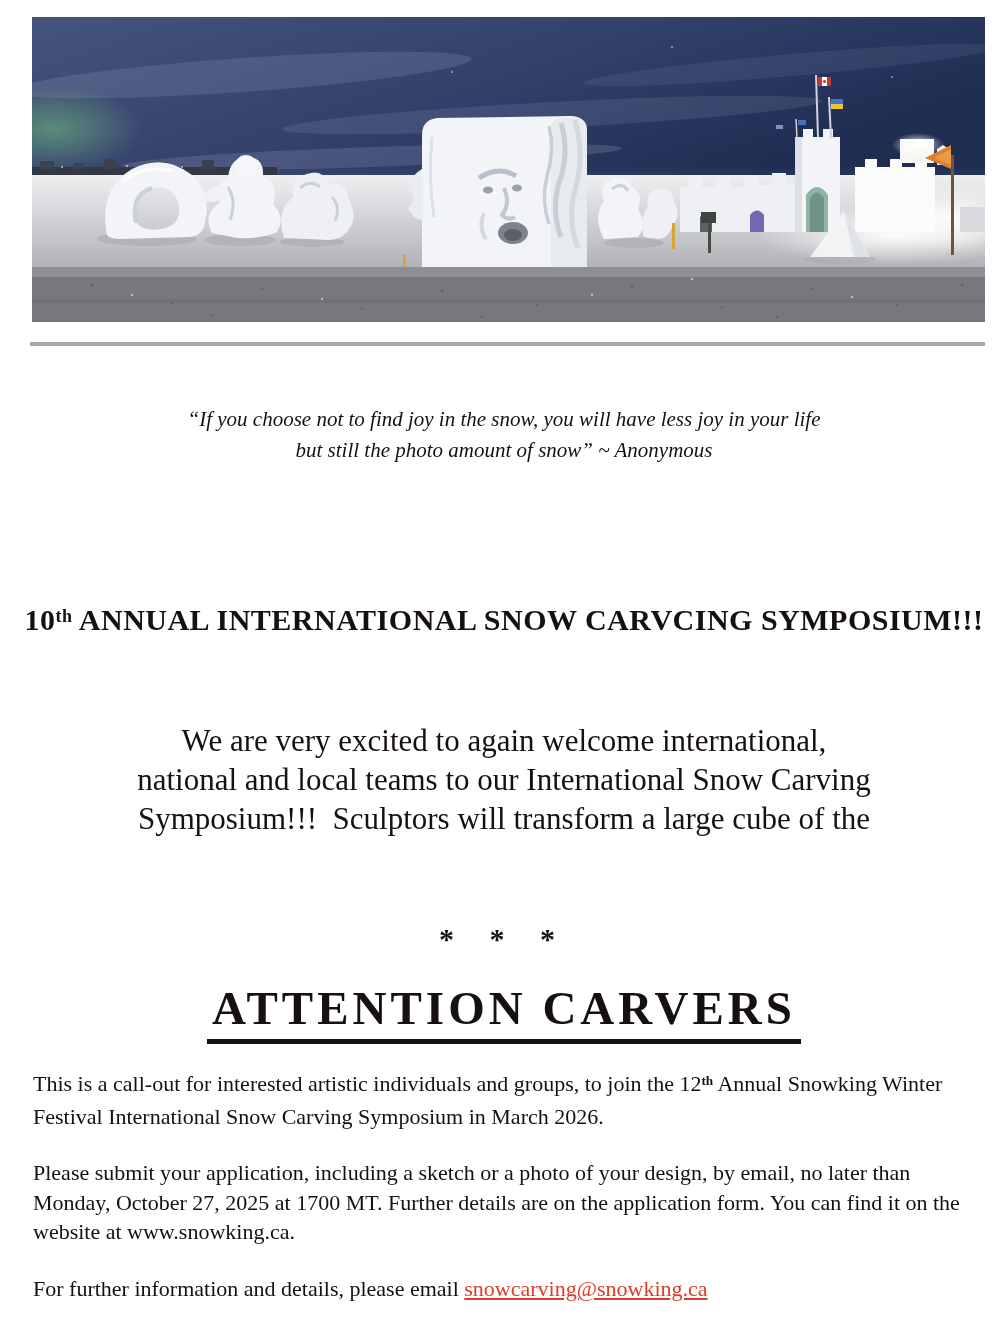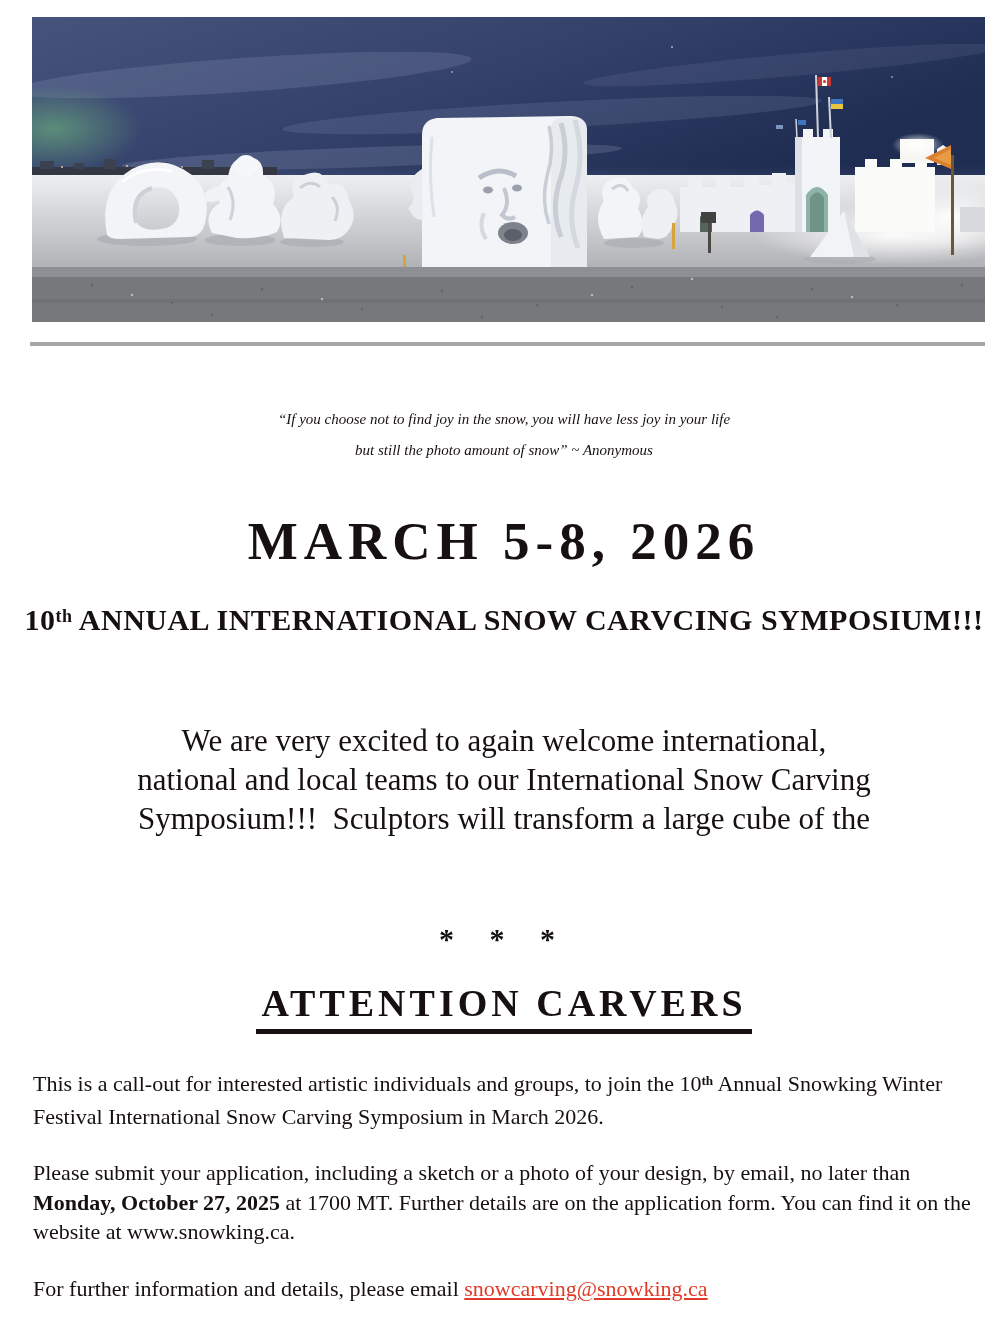--- a/index.html
+++ b/index.html
@@ -10,36 +10,36 @@
     --flag-red:#c23a32; --flag-blue:#3f74c0; --flag-yellow:#e8c53e; --flag-orange:#d9812f;
     --ink:#171010;
   }
   html,body{margin:0;padding:0;background:#ffffff;}
   .page{position:relative;width:1008px;height:1330px;background:#fff;overflow:hidden;
         font-family:"Liberation Serif","DejaVu Serif",serif;color:var(--ink);}
   .photo{position:absolute;left:32px;top:17px;width:953px;height:305px;overflow:hidden;}
   .photo svg{display:block;width:100%;height:100%;}
   .divider{position:absolute;left:30px;top:342px;width:955px;height:4px;background:var(--divider);}
   .quote{position:absolute;left:0;top:404px;width:100%;text-align:center;
-         font-style:italic;font-size:15px;line-height:31px;}
+         font-style:italic;font-size:21px;line-height:31px;}
   .date-heading{position:absolute;left:0;top:511px;width:100%;text-align:center;
          font-weight:bold;font-size:53px;line-height:60px;letter-spacing:6px;}
   .subheading{position:absolute;left:0;top:599px;width:100%;text-align:center;
          font-weight:bold;font-size:30px;line-height:42px;letter-spacing:0.5px;}
   .intro{position:absolute;left:0;top:721px;width:100%;text-align:center;
          font-size:31px;line-height:39px;}
   .intro div{white-space:pre-wrap;}
   .stars{position:absolute;left:0;top:922px;width:100%;text-align:center;
          font-size:30px;font-weight:bold;letter-spacing:14px;}
   .attention{position:absolute;left:0;top:981px;width:100%;text-align:center;}
-  .attention span{display:inline-block;font-weight:bold;font-size:38px;letter-spacing:4px;
+  .attention span{display:inline-block;font-weight:bold;font-size:47px;letter-spacing:4px;
          border-bottom:5px solid var(--ink);padding:0 5px 4px 5px;}
   .bodytext{position:absolute;left:33px;width:946px;font-size:22px;line-height:29.5px;text-align:left;}
   .p1{top:1069px;} .p2{top:1158px;} .p3{top:1274px;}
-  .bold{font-weight:bold;}
+  .bold{font-weight:normal;}
   .sup{font-size:60%;font-weight:bold;position:relative;top:-0.42em;}
   a.link{color:var(--link);text-decoration:underline;cursor:pointer;}
 </style>
 </head>
 <body>
 
 <div class="page">
 
   <div class="photo">
     <svg viewBox="0 0 953 305" preserveAspectRatio="none">
@@ -205,35 +205,34 @@
     </svg>
   </div>
 
   <div class="divider"></div>
 
   <div class="quote">
     <div>“If you choose not to find joy in the snow, you will have less joy in your life</div>
     <div>but still the photo amount of snow” ~ Anonymous</div>
   </div>
 
-  <div class="date-heading">MARCH 5-8, 2026</div>
 
   <div class="subheading"><span>10</span><span class="sup">th</span><span> ANNUAL INTERNATIONAL SNOW CARVCING SYMPOSIUM!!!</span></div>
 
   <div class="intro">
     <div>We are very excited to again welcome international,</div>
     <div>national and local teams to our International Snow Carving</div>
     <div>Symposium!!!  Sculptors will transform a large cube of the</div>
   </div>
 
   <div class="stars">* * *</div>
 
   <div class="attention">
     <span>ATTENTION CARVERS</span>
   </div>
 
-  <div class="bodytext p1"><span>This is a call-out for interested artistic individuals and groups, to join the 10</span><span class="sup">th</span><span> Annual Snowking Winter Festival International Snow Carving Symposium in March 2026.</span></div>
+  <div class="bodytext p1"><span>This is a call-out for interested artistic individuals and groups, to join the 12</span><span class="sup">th</span><span> Annual Snowking Winter Festival International Snow Carving Symposium in March 2026.</span></div>
 
   <div class="bodytext p2"><span>Please submit your application, including a sketch or a photo of your design, by email, no later than </span><span class="bold">Monday, October 27, 2025</span><span> at 1700 MT. Further details are on the application form. You can find it on the website at www.snowking.ca.</span></div>
 
   <div class="bodytext p3"><span>For further information and details, please email </span><a class="link">snowcarving@snowking.ca</a></div>
 
 </div>
 
 </body></html>

